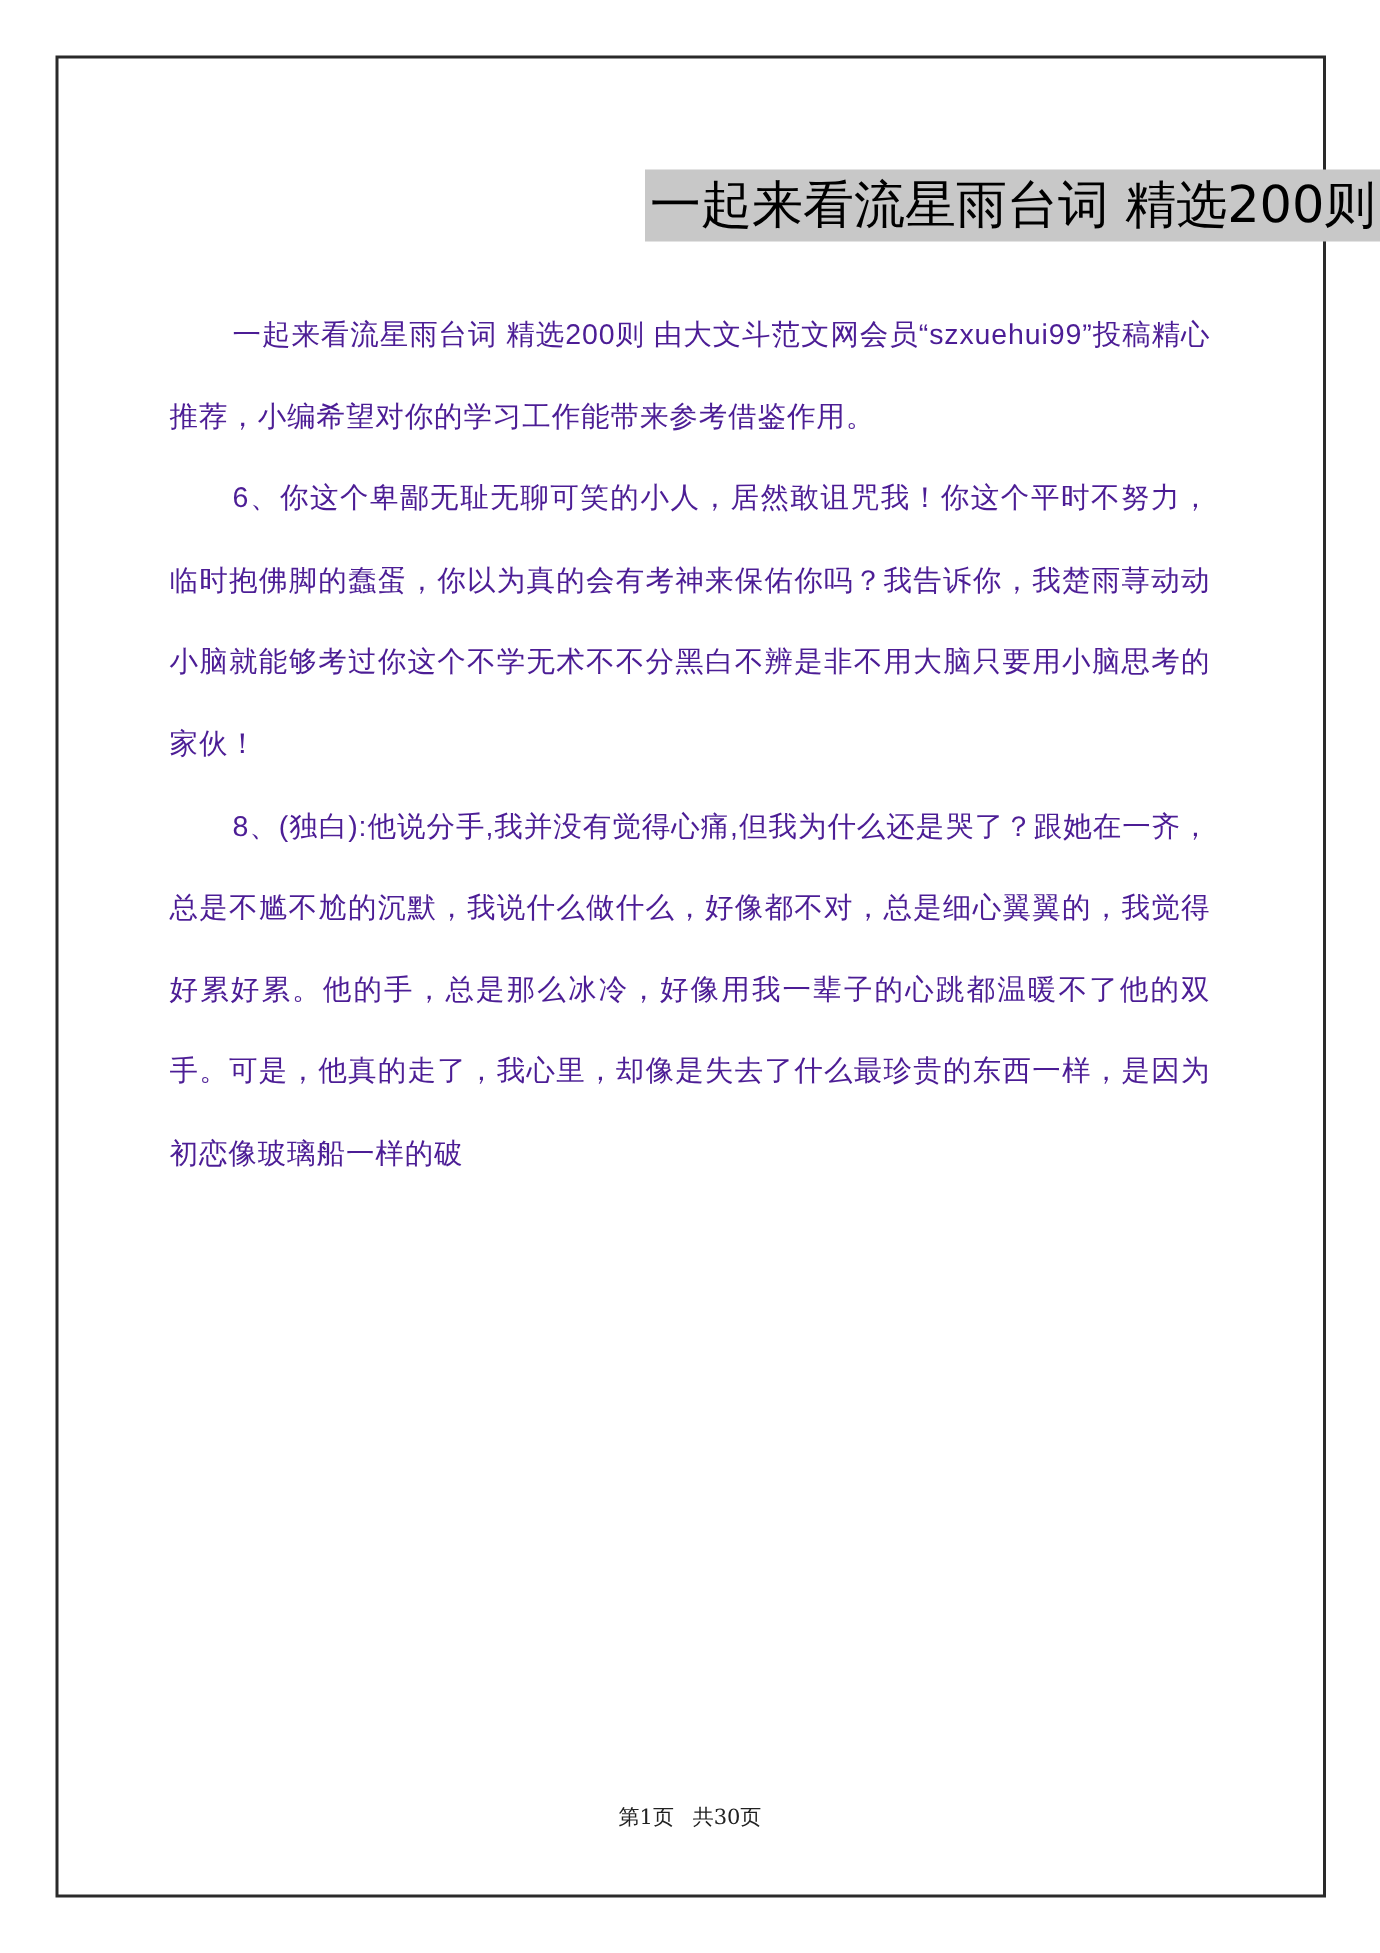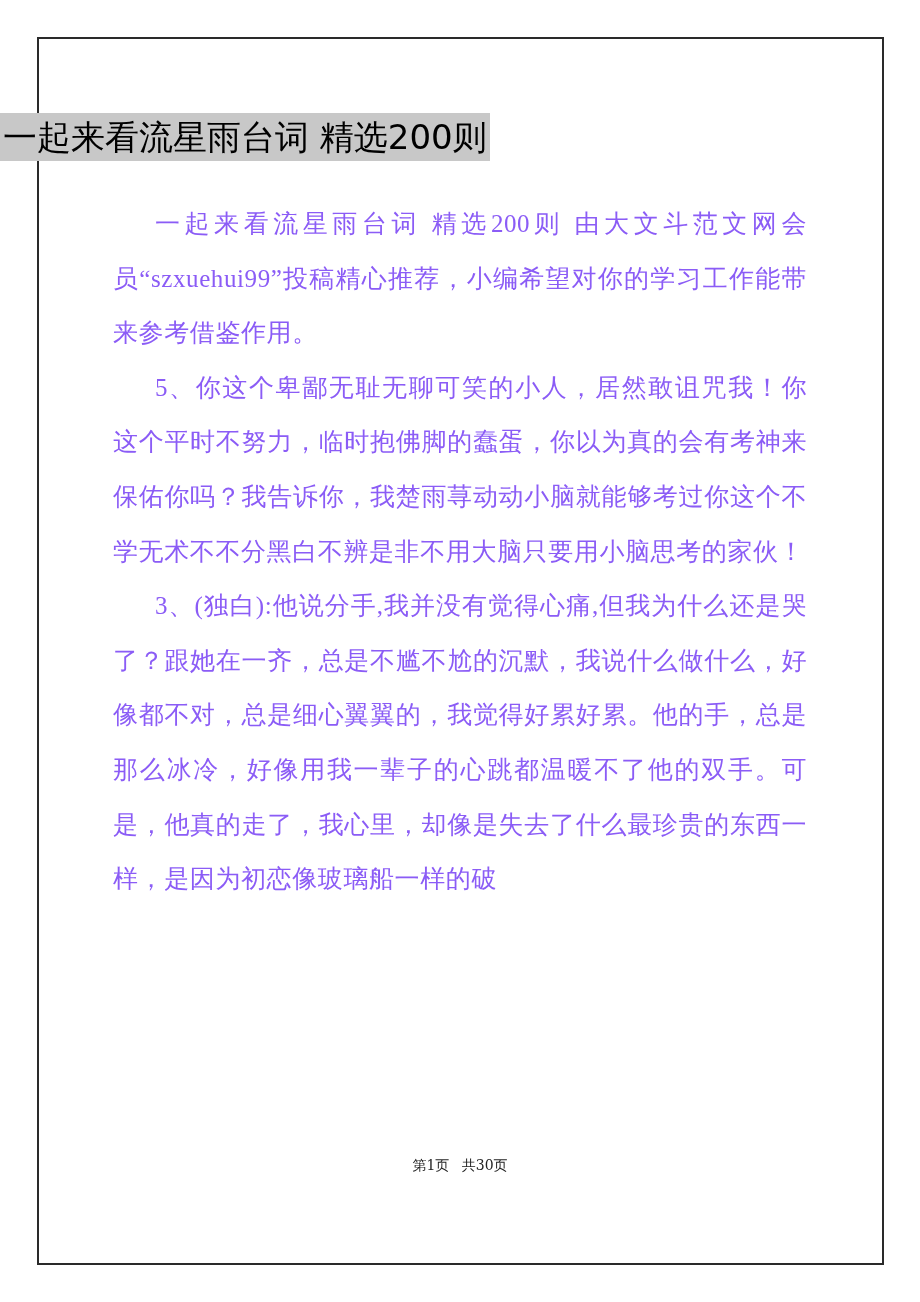--- a/index.html
+++ b/index.html
@@ -1,45 +1,45 @@
 <!DOCTYPE html>
 <html><head>
 <meta charset="utf-8">
 <style>
   html, body { margin: 0; padding: 0; background: #ffffff; }
   body { width: 920px; height: 1302px; position: relative; overflow: hidden;
          font-family: "DejaVu Serif", "Liberation Serif", serif; color: #111; }
   .page-frame { position: absolute; left: 37px; top: 37px; width: 843px; height: 1224px;
                 border: 2px solid #2a2a2a; box-sizing: content-box; }
-  .title-wrap { position: absolute; left: 0; right: 0; top: 113px; text-align: left; }
+  .title-wrap { position: absolute; left: 0; right: 0; top: 113px; text-align: right; }
   .title { display: inline-block; background: #c8c8c8; padding: 2px 3px;
            font-family: "DejaVu Sans", "Liberation Sans", sans-serif;
            font-size: 34px; line-height: 44px; color: #000; letter-spacing: 0px; }
   .content { position: absolute; left: 113px; width: 694px; top: 197px; }
-  .para { margin: 0; font-size: 25px; line-height: 54.6px; text-align: justify;
+  .para { margin: 0; font-size: 19px; line-height: 54.6px; text-align: justify;
           text-align-last: left; text-indent: 42px; letter-spacing: 0.6px;
-          font-family: Liberation Serif, serif; font-weight: 300;
-          color: #8b5cf6; }
+          font-family: Liberation Sans, sans-serif; font-weight: 300;
+          color: #4c1d95; }
   .para + .para { margin-top: 0; }
-  .footer { position: absolute; left: 0; right: 0; top: 1157px; text-align: center;
+  .footer { position: absolute; left: 0; right: 0; top: 1203px; text-align: center;
             font-size: 14px; color: #222;
             font-family: "DejaVu Serif", "Liberation Serif", serif; }
   .footer span { margin: 0 4px; }
 </style>
 </head>
 <body>
 
 <div class="page-frame"></div>
 
 <div class="title-wrap">
   <span class="title">一起来看流星雨台词 精选200则</span>
 </div>
 
 <div class="content">
   <p class="para">一起来看流星雨台词 精选200则 由大文斗范文网会员“szxuehui99”投稿精心推荐，小编希望对你的学习工作能带来参考借鉴作用。</p>
-  <p class="para">5、你这个卑鄙无耻无聊可笑的小人，居然敢诅咒我！你这个平时不努力，临时抱佛脚的蠢蛋，你以为真的会有考神来保佑你吗？我告诉你，我楚雨荨动动小脑就能够考过你这个不学无术不不分黑白不辨是非不用大脑只要用小脑思考的家伙！</p>
-  <p class="para">3、(独白):他说分手,我并没有觉得心痛,但我为什么还是哭了？跟她在一齐，总是不尴不尬的沉默，我说什么做什么，好像都不对，总是细心翼翼的，我觉得好累好累。他的手，总是那么冰冷，好像用我一辈子的心跳都温暖不了他的双手。可是，他真的走了，我心里，却像是失去了什么最珍贵的东西一样，是因为初恋像玻璃船一样的破</p>
+  <p class="para">6、你这个卑鄙无耻无聊可笑的小人，居然敢诅咒我！你这个平时不努力，临时抱佛脚的蠢蛋，你以为真的会有考神来保佑你吗？我告诉你，我楚雨荨动动小脑就能够考过你这个不学无术不不分黑白不辨是非不用大脑只要用小脑思考的家伙！</p>
+  <p class="para">8、(独白):他说分手,我并没有觉得心痛,但我为什么还是哭了？跟她在一齐，总是不尴不尬的沉默，我说什么做什么，好像都不对，总是细心翼翼的，我觉得好累好累。他的手，总是那么冰冷，好像用我一辈子的心跳都温暖不了他的双手。可是，他真的走了，我心里，却像是失去了什么最珍贵的东西一样，是因为初恋像玻璃船一样的破</p>
 </div>
 
 <div class="footer">
   <span>第1页</span>
   <span>共30页</span>
 </div>
 
 </body></html>

